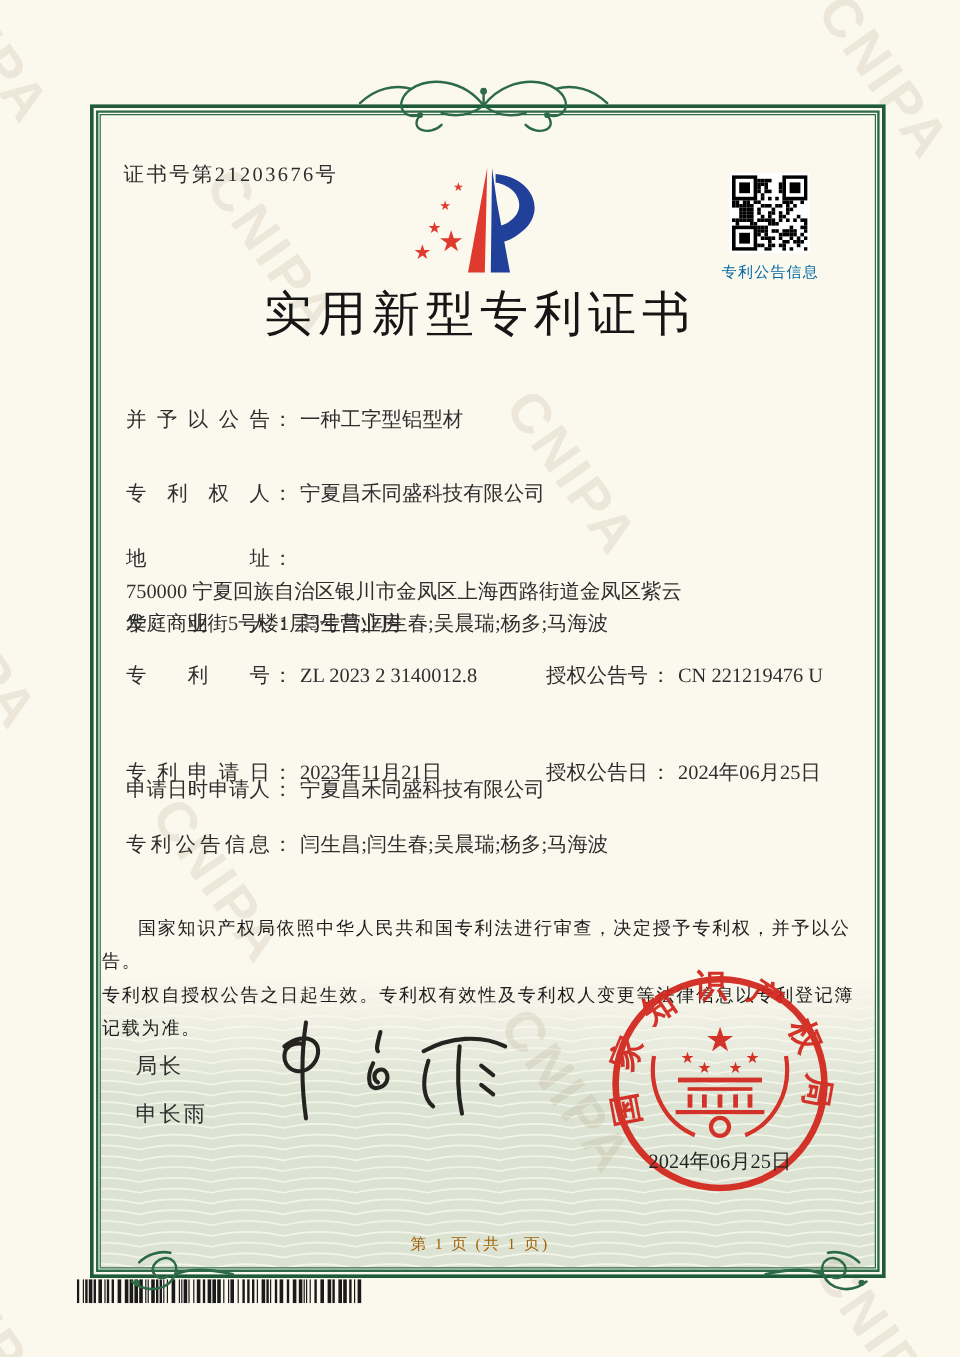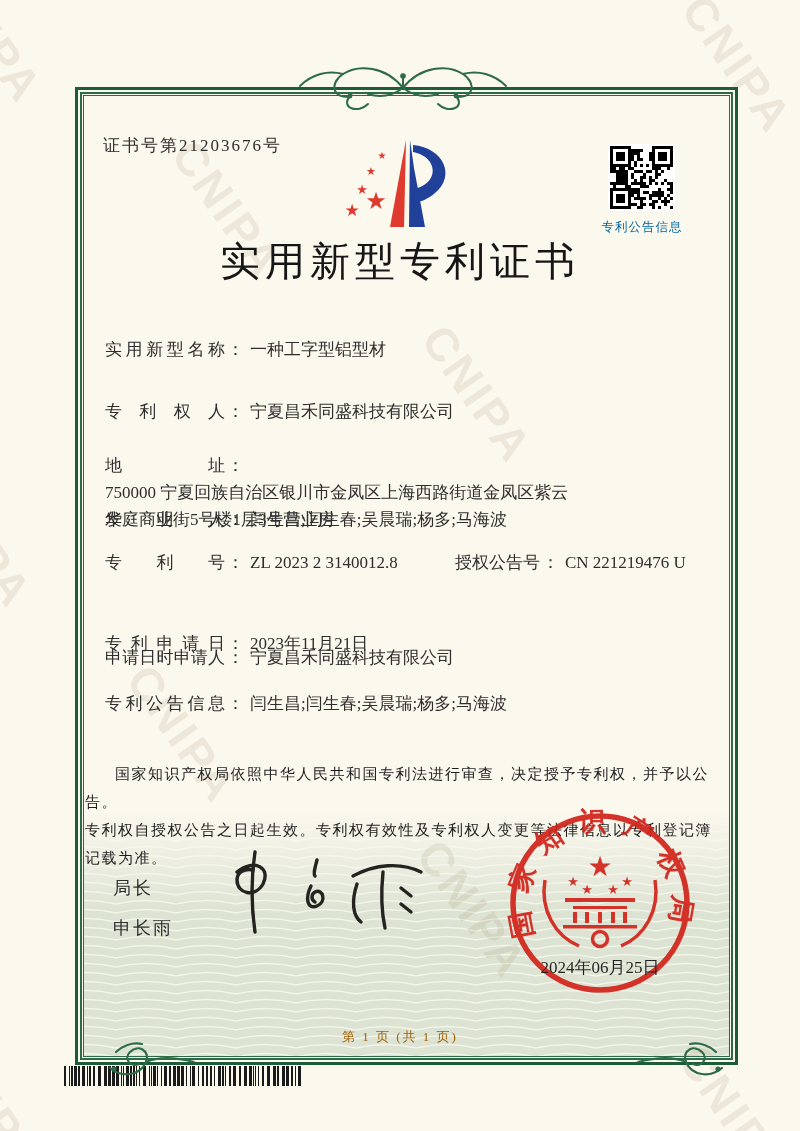--- a/index.html
+++ b/index.html
@@ -305,21 +305,21 @@
       <rect x="48" y="6" width="9" height="9"></rect>
       <rect x="0" y="42" width="21" height="21"></rect>
       <rect x="3" y="45" width="15" height="15" fill="#fff"></rect>
       <rect x="6" y="48" width="9" height="9"></rect>
     </svg>
   <div class="qr-label">专利公告信息</div>
 
   <div class="title">实用新型专利证书</div>
 
   <div class="field" style="top:336px">
-    <span class="flabel">实用新型名称</span><span class="colon">：</span><span class="fvalue">一种工字型铝型材</span>
+    <span class="flabel">并予以公告</span><span class="colon">：</span><span class="fvalue">一种工字型铝型材</span>
   </div>
 
   <div class="field" style="top:398px">
     <span class="flabel">专利权人</span><span class="colon">：</span><span class="fvalue">宁夏昌禾同盛科技有限公司</span>
   </div>
 
   <div class="field" style="top:452px">
     <span class="flabel">地址</span><span class="colon">：</span><span class="fvalue" style="width:470px">750000 宁夏回族自治区银川市金凤区上海西路街道金凤区紫云华庭商业街5号楼1层3号营业房</span>
   </div>
 
@@ -327,20 +327,21 @@
     <span class="flabel">发明人</span><span class="colon">：</span><span class="fvalue">闫生昌;闫生春;吴晨瑞;杨多;马海波</span>
   </div>
 
   <div class="field" style="top:549px">
     <span class="flabel">专利号</span><span class="colon">：</span><span class="fvalue">ZL 2023 2 3140012.8</span>
     <span class="rgroup"><span>授权公告号</span><span class="colon">：</span><span>CN 221219476 U</span></span>
   </div>
 
   <div class="field" style="top:630px">
     <span class="flabel">专利申请日</span><span class="colon">：</span><span class="fvalue">2023年11月21日</span>
+    <span class="rgroup"><span>授权公告日</span><span class="colon">：</span><span>2024年06月25日</span></span>
   </div>
 
   <div class="field" style="top:644px">
     <span class="flabel">申请日时申请人</span><span class="colon">：</span><span class="fvalue">宁夏昌禾同盛科技有限公司</span>
   </div>
 
   <div class="field" style="top:690px">
     <span class="flabel">专利公告信息</span><span class="colon">：</span><span class="fvalue">闫生昌;闫生春;吴晨瑞;杨多;马海波</span>
   </div>
 

